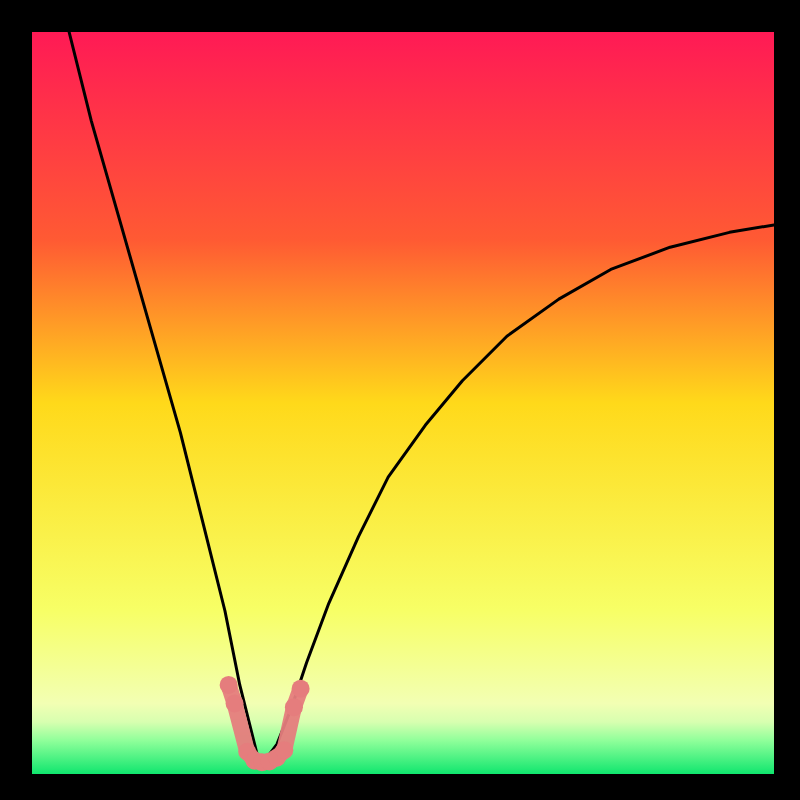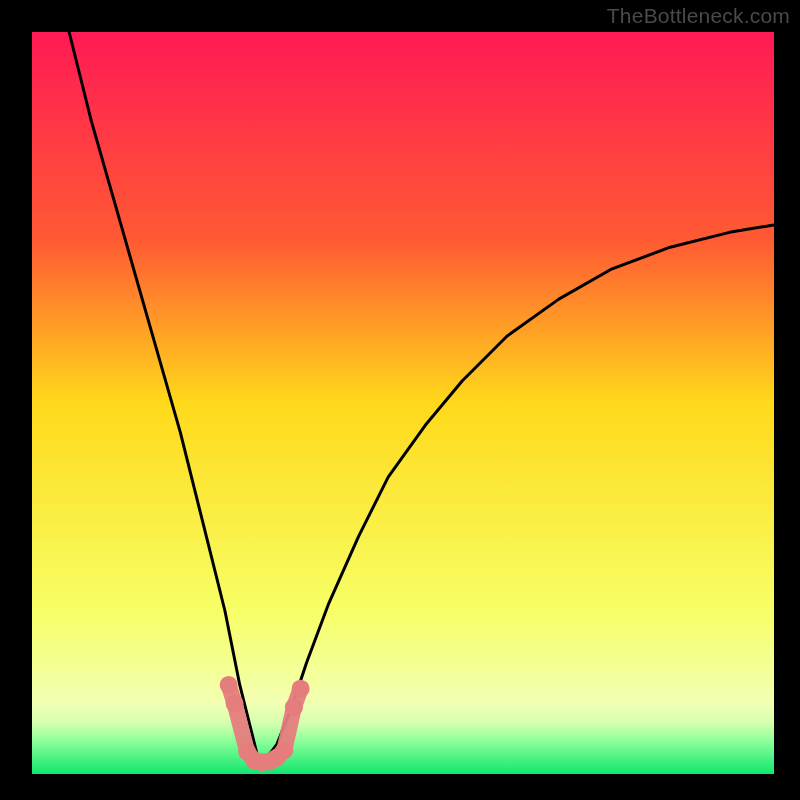--- a/index.html
+++ b/index.html
@@ -33,21 +33,20 @@
     top: 32px;
     width: 742px;
     height: 742px;
   }
   svg { display: block; }
 </style>
 </head>
 <body>
 
 <div class="stage">
-  <div class="watermark">TheBottleneck.com</div>
 
   <div class="plot">
     <svg id="chart-svg" viewBox="0 0 742 742" width="742" height="742">
         <defs>
           <linearGradient id="bg-grad" x1="0" y1="0" x2="0" y2="1">
             <stop offset="0%" stop-color="#ff1a55"></stop>
             <stop offset="28.000000000000004%" stop-color="#ff5a33"></stop>
             <stop offset="50%" stop-color="#ffd91a"></stop>
             <stop offset="78%" stop-color="#f7ff66"></stop>
             <stop offset="90.5%" stop-color="#f2ffb3"></stop>

